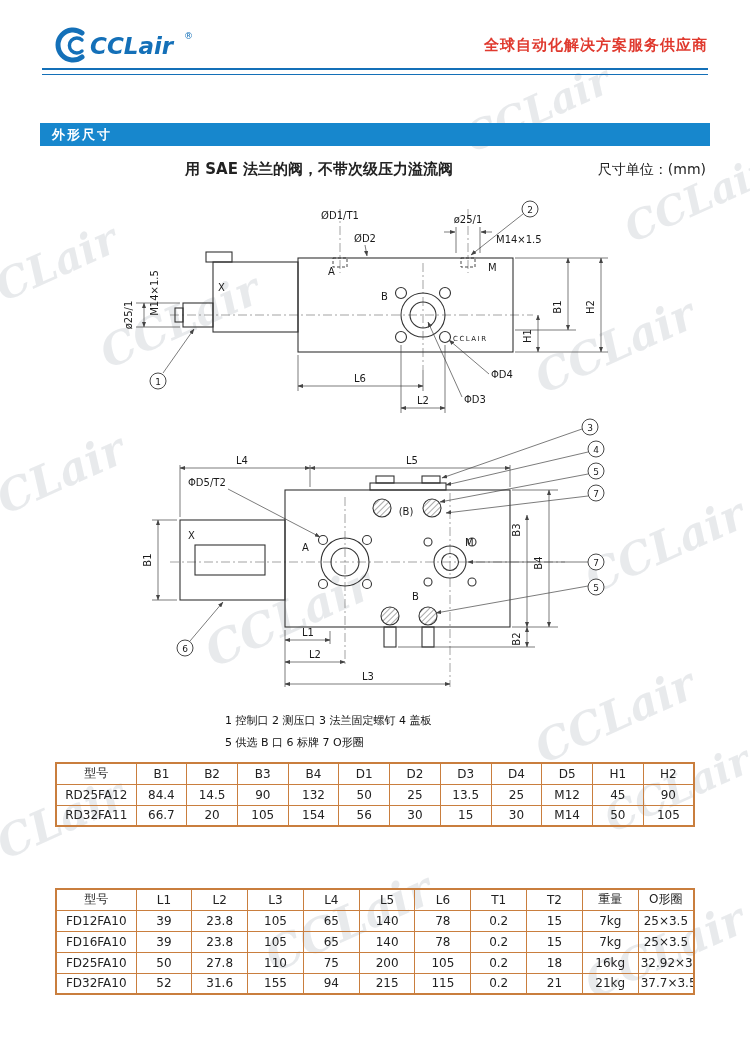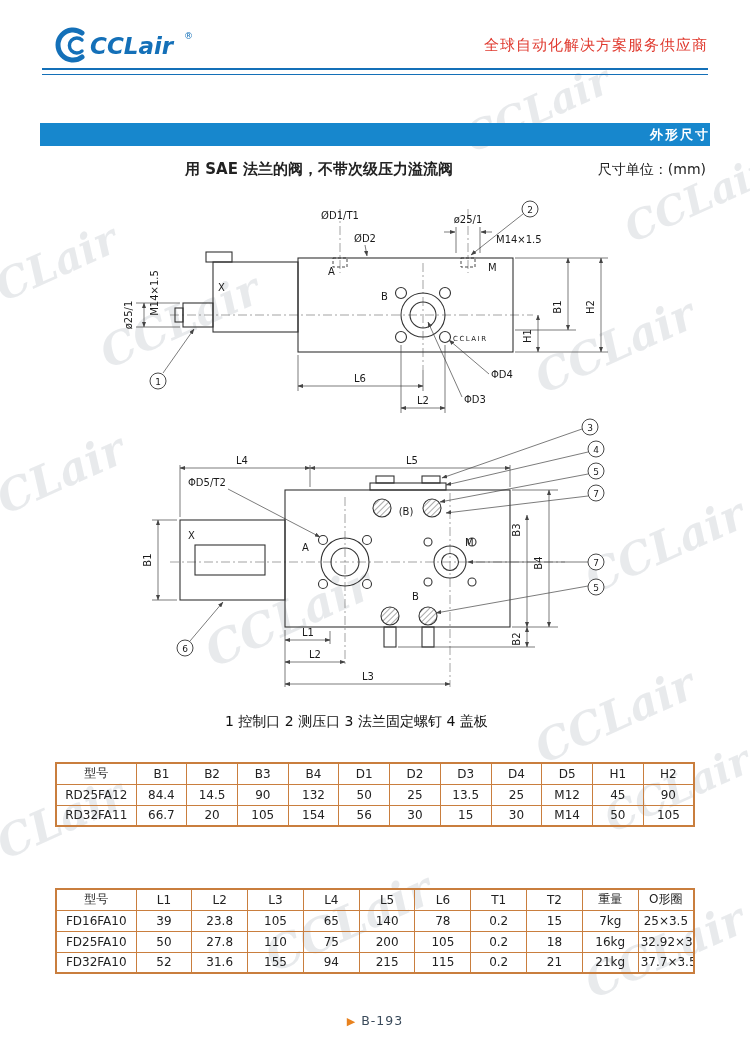--- a/index.html
+++ b/index.html
@@ -16,40 +16,40 @@
     background:#fff;color:#222;position:relative;overflow:hidden;
     font-family:"DejaVu Sans","Liberation Sans",sans-serif;
   }
   .wm{
     position:absolute;z-index:0;font-style:italic;font-weight:bold;
     color:var(--watermark);opacity:.20;transform:rotate(-24deg);
     white-space:nowrap;pointer-events:none;font-family:"DejaVu Serif","Liberation Serif",serif;
   }
   .layer{position:absolute;inset:0;z-index:1;}
   .page-header{position:absolute;top:24px;left:42px;right:42px;height:42px;display:flex;align-items:center;justify-content:space-between;}
-  .tagline{color:var(--accent-red);font-weight:normal;font-size:15px;letter-spacing:1px;}
+  .tagline{color:var(--accent-red);font-weight:bold;font-size:15px;letter-spacing:1px;}
   .header-rule{position:absolute;top:68px;left:42px;right:42px;height:7px;border-top:2px solid var(--brand-blue);border-bottom:1px solid var(--brand-blue);}
-  .section-bar{position:absolute;top:123px;left:40px;right:40px;height:23px;background:var(--section-bar);color:#fff;font-size:13px;font-weight:bold;line-height:23px;padding-left:12px;letter-spacing:2px;text-align:right;}
+  .section-bar{position:absolute;top:123px;left:40px;right:40px;height:23px;background:var(--section-bar);color:#fff;font-size:13px;font-weight:bold;line-height:23px;padding-left:12px;letter-spacing:2px;}
   .subtitle-row{position:absolute;top:160px;left:40px;right:44px;display:flex;align-items:baseline;}
   .subtitle{margin-left:145px;font-size:15px;font-weight:bold;}
   .unit{margin-left:auto;font-size:14px;}
   .drw{position:absolute;}
   svg text{font-family:"DejaVu Sans","Liberation Sans",sans-serif;}
   .lbl{font-size:10px;fill:#1a1a1a;}
   .lbl-s{font-size:7px;fill:#1a1a1a;letter-spacing:1.5px;}
   .bnum{font-size:9px;fill:#1a1a1a;}
   .ink rect,.ink circle,.ink line,.ink path{fill:none;stroke:#333;stroke-width:1.1;}
   .ink .dash{stroke-dasharray:3 2;stroke-width:.9;}
   .cl line{stroke:#666;stroke-width:.6;stroke-dasharray:9 3 2 3;}
   .dim line{stroke:#444;stroke-width:.7;fill:none;}
   .hatched{fill:url(#hatch) !important;stroke:#333;stroke-width:1.1;}
   .balloon{fill:#fff;stroke:#333;stroke-width:.9;}
   .logoink{stroke:var(--brand-blue);fill:none;}
   .logofill{fill:var(--brand-blue);}
-  .legend{position:absolute;top:710px;left:225px;font-size:14px;line-height:22px;color:#111;}
+  .legend{position:absolute;top:710px;left:225px;font-size:11px;line-height:22px;color:#111;}
   table.dims{
     position:absolute;left:55px;width:640px;border-collapse:collapse;table-layout:fixed;
     font-size:12px;border:2px solid var(--table-border);background:transparent;
   }
   table.dims th,table.dims td{
     border:1px solid var(--table-border);height:21px;text-align:center;
     font-weight:normal;padding:0 2px;overflow:hidden;white-space:nowrap;
   }
   table.dims th:first-child,table.dims td:first-child{width:80px;}
   #t1{top:762px;}
@@ -287,20 +287,21 @@
       <text class="lbl" transform="rotate(-90 390 115)" x="390" y="115" text-anchor="middle">B3</text>
       <text class="lbl" transform="rotate(-90 412 148)" x="412" y="148" text-anchor="middle">B4</text>
       <text class="lbl" transform="rotate(-90 390 224)" x="390" y="224" text-anchor="middle">B2</text>
       <text class="lbl" x="178" y="221" text-anchor="middle">L1</text>
       <text class="lbl" x="185" y="243" text-anchor="middle">L2</text>
       <text class="lbl" x="238" y="265" text-anchor="middle">L3</text>
     </svg>
 
     <div class="legend">
       <div>1  控制口  2  测压口  3  法兰固定螺钉  4  盖板</div>
+      <div>5  供选 B 口  6  标牌  7  O形圈</div>
     </div>
 
     <table class="dims" id="t1">
       <thead>
           <tr>
             <th>型号</th>
             <th>B1</th>
             <th>B2</th>
             <th>B3</th>
             <th>B4</th>
@@ -355,20 +356,33 @@
             <th>L5</th>
             <th>L6</th>
             <th>T1</th>
             <th>T2</th>
             <th>重量</th>
             <th>O形圈</th>
           </tr>
         </thead>
       <tbody>
           <tr>
+            <td>FD12FA10</td>
+            <td>39</td>
+            <td>23.8</td>
+            <td>105</td>
+            <td>65</td>
+            <td>140</td>
+            <td>78</td>
+            <td>0.2</td>
+            <td>15</td>
+            <td>7kg</td>
+            <td>25×3.5</td>
+          </tr>
+          <tr>
             <td>FD16FA10</td>
             <td>39</td>
             <td>23.8</td>
             <td>105</td>
             <td>65</td>
             <td>140</td>
             <td>78</td>
             <td>0.2</td>
             <td>15</td>
             <td>7kg</td>
@@ -396,18 +410,15 @@
             <td>215</td>
             <td>115</td>
             <td>0.2</td>
             <td>21</td>
             <td>21kg</td>
             <td>37.7×3.53</td>
           </tr>
         </tbody>
     </table>
 
-    <div class="footer">
-      <span class="tri">▶</span><span>B-193</span>
-    </div>
 
   </div>
 </div>
 
 </body></html>

